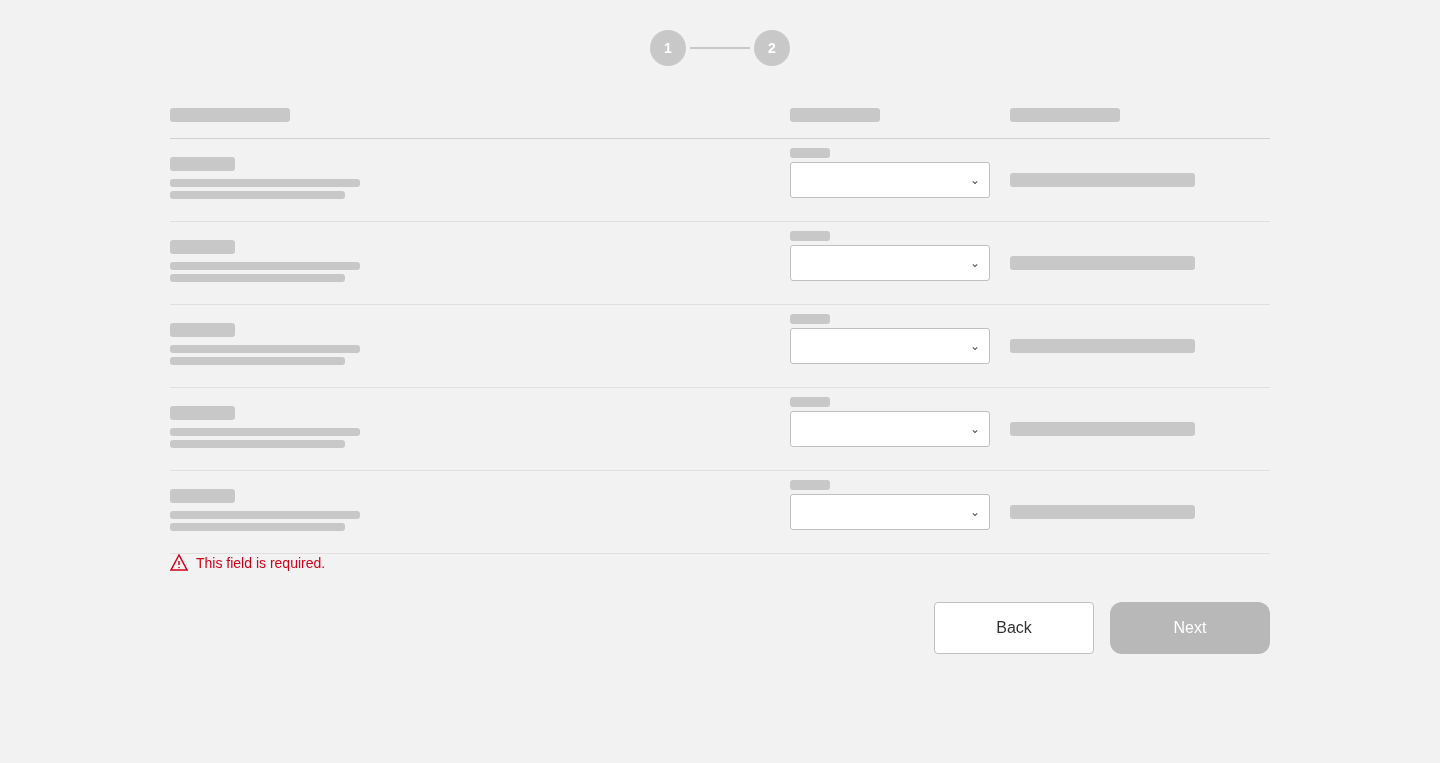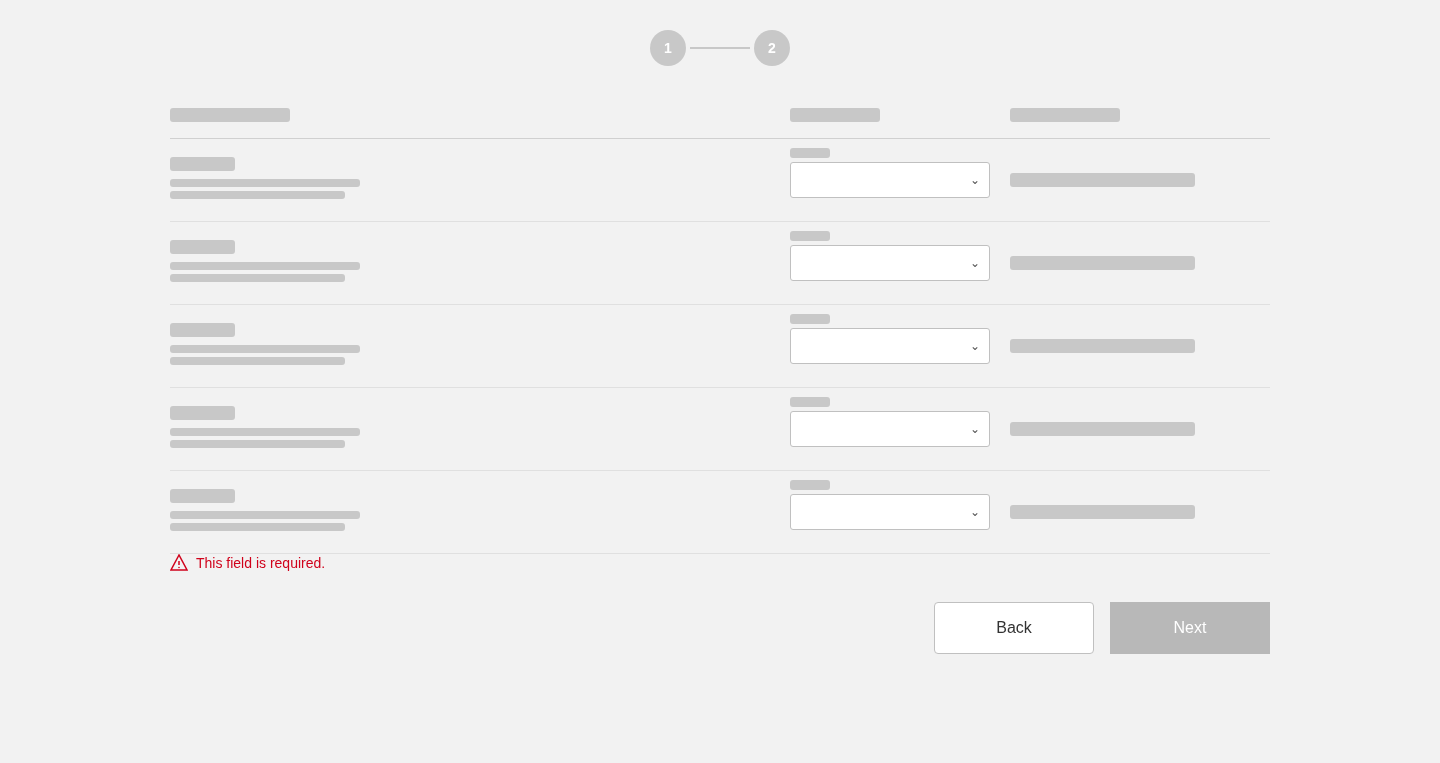--- a/index.html
+++ b/index.html
@@ -196,21 +196,21 @@
       background-color: #fff;
       font-size: 16px;
       color: #333;
       cursor: pointer;
     }
 
     .btn-next {
       width: 160px;
       height: 52px;
       border: none;
-      border-radius: 0;
+      border-radius: 12px;
       background-color: #b8b8b8;
       font-size: 16px;
       color: #fff;
       cursor: pointer;
     }
   </style>
 </head>
 <body>
 
 <div class="stepper">

